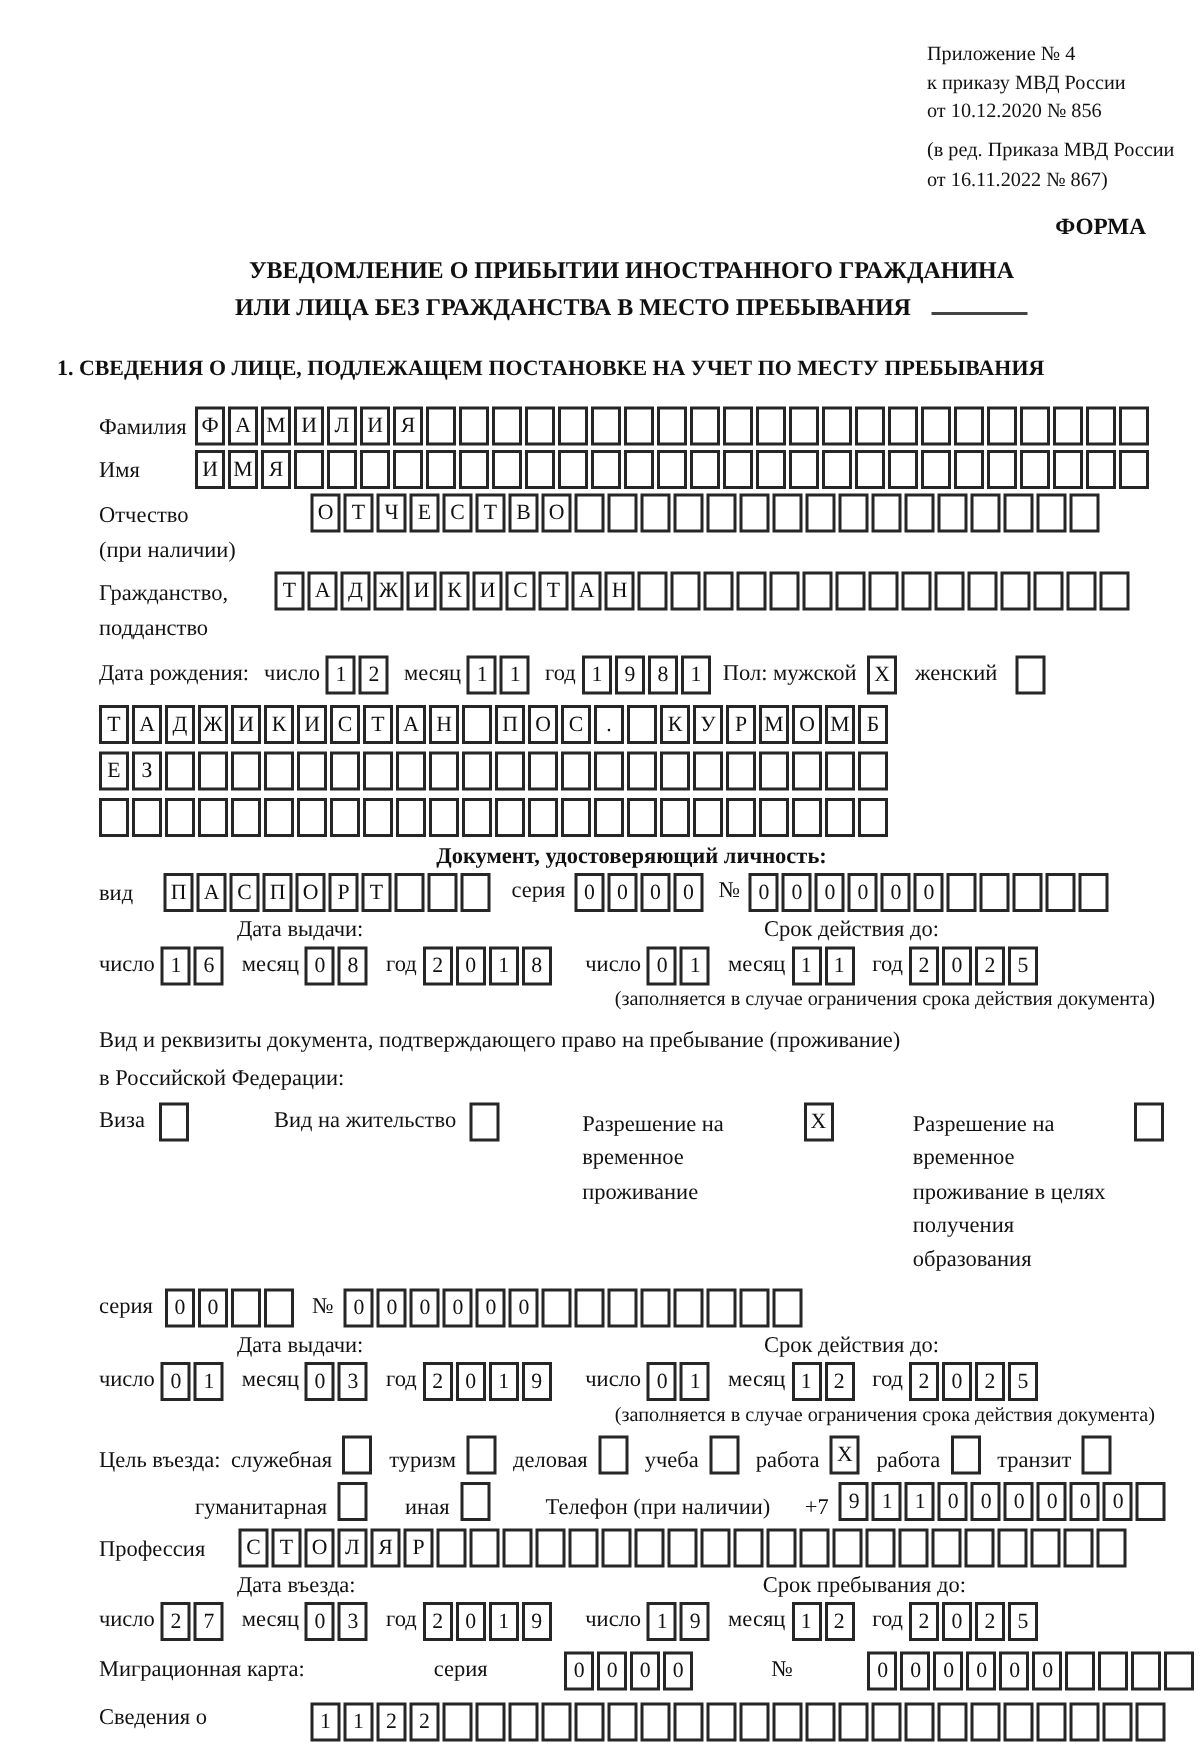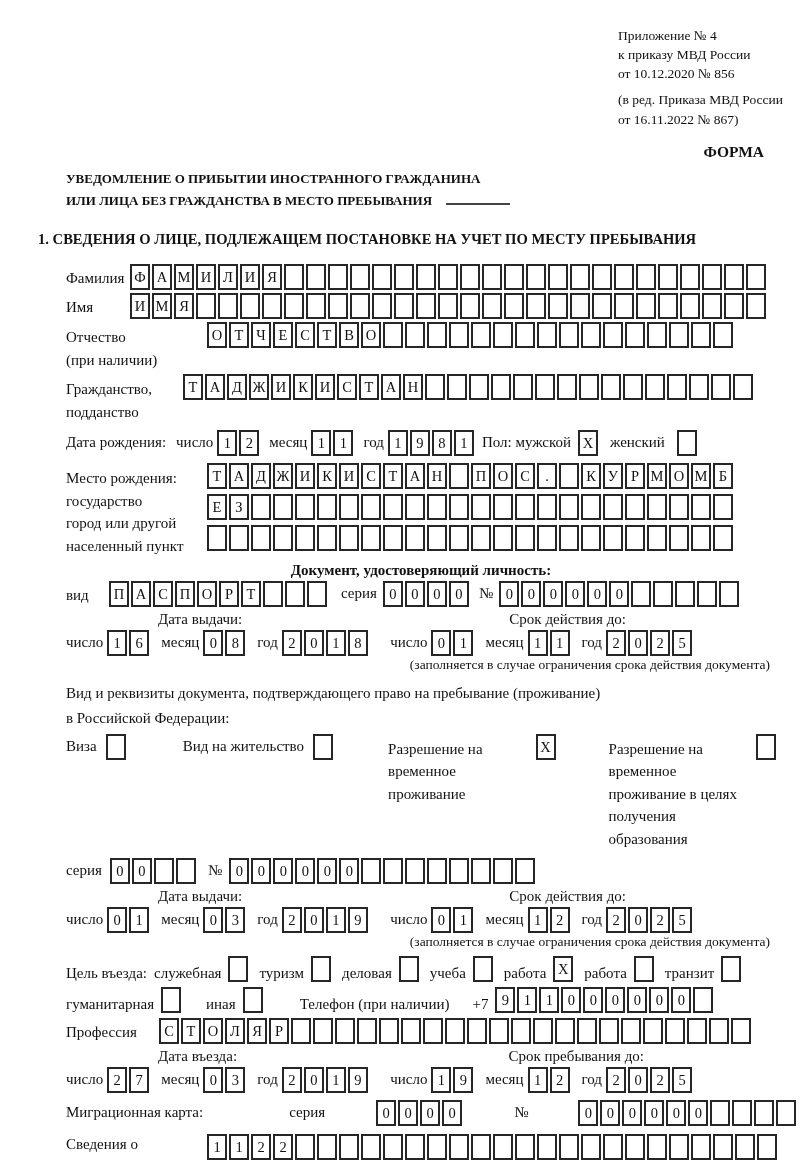--- a/index.html
+++ b/index.html
@@ -3,21 +3,21 @@
 <meta charset="utf-8">
 <style>
   html,body{margin:0;padding:0;background:#fff;}
   .page{width:800px;height:1163px;box-sizing:border-box;padding:26px 24px 4px 66px;
         font-family:"Liberation Serif","DejaVu Serif",serif;color:#111;font-size:15px;
         overflow:hidden;position:relative;background:#fff;}
   .appendix{margin-left:552px;font-size:13.5px;line-height:1.42;}
   .appendix div{white-space:nowrap;}
   .gap-top{margin-top:7px;}
   .forma{font-weight:bold;text-align:right;padding-right:12px;margin-top:14px;font-size:15.5px;}
-  .title{font-weight:bold;font-size:13px;margin-top:8px;line-height:1.55;}
+  .title{text-align:center;font-weight:bold;font-size:16px;margin-top:8px;line-height:1.55;}
   .blankline{display:inline-block;width:64px;border-bottom:2px solid #444;height:14px;margin-left:14px;}
   .sheading{font-weight:bold;font-size:14.6px;margin:20px 0 0 -28px;white-space:nowrap;}
   .frow{display:flex;align-items:flex-start;margin-top:3px;}
   .lbl{flex:none;padding-top:4px;line-height:1.45;}
   .lbl2{line-height:1.5;}
   .cells{flex:none;white-space:nowrap;font-weight:normal;}
   .cell,.chk{display:inline-block;box-sizing:border-box;width:20px;height:26px;border:2px solid #262626;
         margin-right:2px;text-align:center;font-size:14.5px;line-height:22px;vertical-align:top;background:#fff;}
   .chk{flex:none;margin-right:0;}
   .w64{width:64px;} .w141{width:141px;} .w117{width:117px;} .w93{width:93px;} .w43{width:43px;}
@@ -99,26 +99,20 @@
     <span class="cells" style="margin-right:8px;"><span class="cell">1</span><span class="cell">1</span></span>
     <span class="dlab">год</span>
     <span class="cells" style="margin-right:6px;"><span class="cell">1</span><span class="cell">9</span><span class="cell">8</span><span class="cell">1</span></span>
     <span class="ilabel" style="margin-right:7px;">Пол: мужской</span>
     <span class="chk">X</span>
     <span class="ilabel" style="margin-left:12px;margin-right:12px;">женский</span>
     <span class="chk"></span>
   </div>
 
   <div class="frow" style="margin-top:7px;">
-    <div class="lbl lbl2 w141">
-      <div>Место рождения:</div>
-      <div>государство</div>
-      <div>город или другой</div>
-      <div>населенный пункт</div>
-    </div>
     <div>
       <div class="cells" style="display:block;margin-bottom:5px;"><span class="cell">Т</span><span class="cell">А</span><span class="cell">Д</span><span class="cell">Ж</span><span class="cell">И</span><span class="cell">К</span><span class="cell">И</span><span class="cell">С</span><span class="cell">Т</span><span class="cell">А</span><span class="cell">Н</span><span class="cell"></span><span class="cell">П</span><span class="cell">О</span><span class="cell">С</span><span class="cell">.</span><span class="cell"></span><span class="cell">К</span><span class="cell">У</span><span class="cell">Р</span><span class="cell">М</span><span class="cell">О</span><span class="cell">М</span><span class="cell">Б</span></div>
       <div class="cells" style="display:block;margin-bottom:5px;"><span class="cell">Е</span><span class="cell">З</span><span class="cell"></span><span class="cell"></span><span class="cell"></span><span class="cell"></span><span class="cell"></span><span class="cell"></span><span class="cell"></span><span class="cell"></span><span class="cell"></span><span class="cell"></span><span class="cell"></span><span class="cell"></span><span class="cell"></span><span class="cell"></span><span class="cell"></span><span class="cell"></span><span class="cell"></span><span class="cell"></span><span class="cell"></span><span class="cell"></span><span class="cell"></span><span class="cell"></span></div>
       <div class="cells" style="display:block;"><span class="cell"></span><span class="cell"></span><span class="cell"></span><span class="cell"></span><span class="cell"></span><span class="cell"></span><span class="cell"></span><span class="cell"></span><span class="cell"></span><span class="cell"></span><span class="cell"></span><span class="cell"></span><span class="cell"></span><span class="cell"></span><span class="cell"></span><span class="cell"></span><span class="cell"></span><span class="cell"></span><span class="cell"></span><span class="cell"></span><span class="cell"></span><span class="cell"></span><span class="cell"></span><span class="cell"></span></div>
     </div>
   </div>
 
   <div class="center-bold">Документ, удостоверяющий личность:</div>
 
   <div class="frow" style="margin-top:2px;">
@@ -223,21 +217,21 @@
     <span class="plab">учеба</span>
     <span class="chk"></span>
     <span class="plab">работа</span>
     <span class="chk">X</span>
     <span class="plab">работа</span>
     <span class="chk"></span>
     <span class="plab">транзит</span>
     <span class="chk"></span>
   </div>
 
-  <div class="pur" style="margin-top:5px;">
+  <div class="pur" style="margin-top:5px;margin-left:64px;">
     <span class="plab">гуманитарная</span>
     <span class="chk"></span>
     <span class="plab" style="margin-left:14px;">иная</span>
     <span class="chk"></span>
     <span class="plab" style="margin-left:26px;">Телефон (при наличии)</span>
     <span class="plab" style="margin-left:16px;">+7</span>
     <span class="cells"><span class="cell">9</span><span class="cell">1</span><span class="cell">1</span><span class="cell">0</span><span class="cell">0</span><span class="cell">0</span><span class="cell">0</span><span class="cell">0</span><span class="cell">0</span><span class="cell"></span></span>
   </div>
 
   <div class="frow" style="margin-top:5px;">

